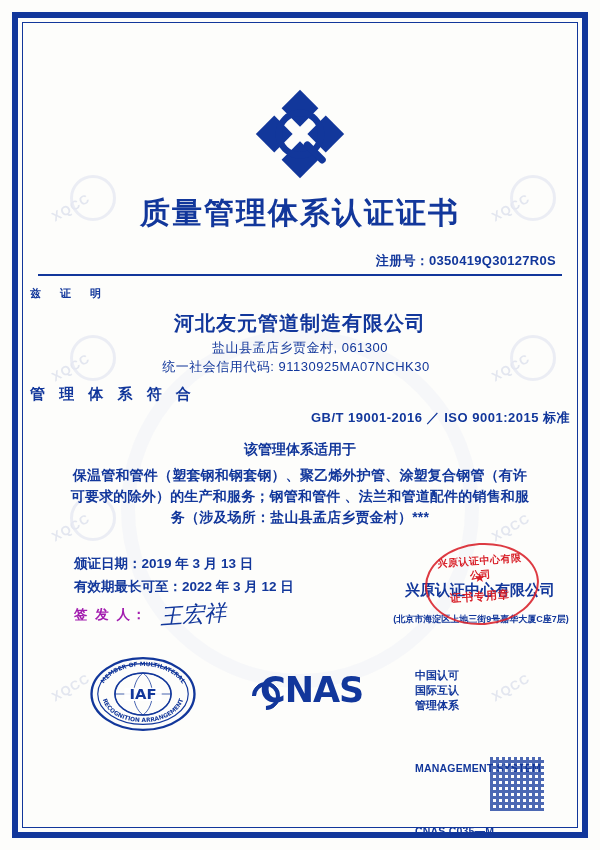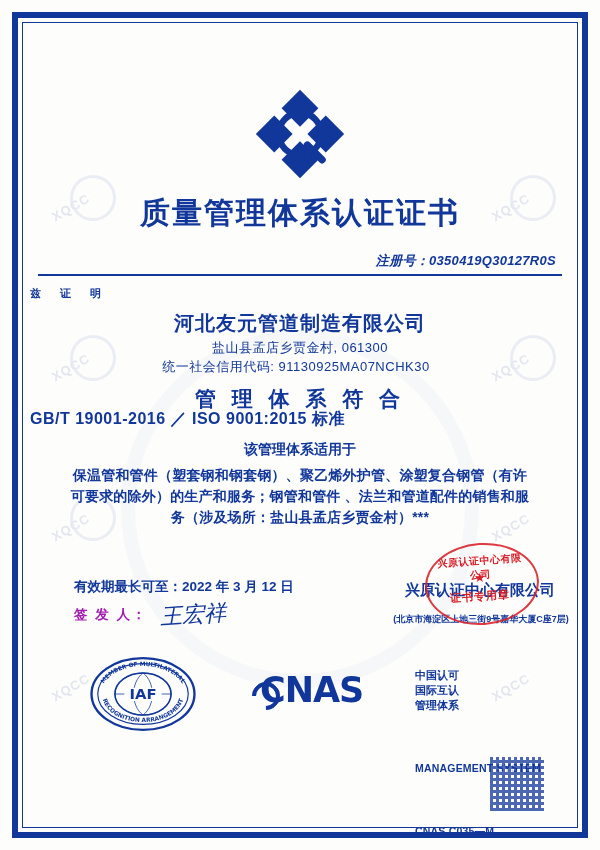--- a/index.html
+++ b/index.html
@@ -105,21 +105,20 @@
     font-family: "DejaVu Sans", "Liberation Sans", sans-serif;
   }
   .reg-no {
     position: absolute;
     right: 14px;
     top: 222px;
     font-size: 13px;
     font-weight: bold;
     color: #12379b;
     letter-spacing: 0.3px;
-    font-style: italic;
   }
   .line-sep {
     position: absolute;
     left: 8px;
     right: 8px;
     top: 244px;
     height: 2px;
     background: #12379b;
   }
   .cert-label {
@@ -162,33 +161,33 @@
     text-align: center;
     font-size: 13px;
     color: #12379b;
     letter-spacing: 0.5px;
   }
   .conform-label {
     position: absolute;
     left: 0;
     right: 0;
     top: 355px;
-    text-align: center;
-    font-size: 21px;
+    text-align: left;
+    font-size: 15px;
     font-weight: bold;
     color: #12379b;
     letter-spacing: 5px;
   }
   .standard {
     position: absolute;
     left: 0;
     right: 0;
     top: 379px;
-    text-align: left;
-    font-size: 16px;
+    text-align: right;
+    font-size: 13px;
     font-weight: bold;
     color: #12379b;
     letter-spacing: 0.5px;
   }
   .scope-label {
     position: absolute;
     left: 0;
     right: 0;
     top: 411px;
     text-align: center;
@@ -426,20 +425,21 @@
     <div class="company">河北友元管道制造有限公司</div>
     <div class="address">盐山县孟店乡贾金村, 061300</div>
     <div class="credit-code">统一社会信用代码: 91130925MA07NCHK30</div>
 
     <div class="conform-label">管 理 体 系 符 合</div>
     <div class="standard">GB/T 19001-2016 ／ ISO 9001:2015 标准</div>
 
     <div class="scope-label">该管理体系适用于</div>
     <div class="scope-body">保温管和管件（塑套钢和钢套钢）、聚乙烯外护管、涂塑复合钢管（有许可要求的除外）的生产和服务；钢管和管件 、法兰和管道配件的销售和服务（涉及场所：盐山县孟店乡贾金村）***</div>
 
+    <div class="issue-date">颁证日期：2019 年 3 月 13 日</div>
     <div class="valid-date">有效期最长可至：2022 年 3 月 12 日</div>
     <div class="signer-label">签 发 人：</div>
     <div class="signature">王宏祥</div>
 
     <div class="issuer-name">兴原认证中心有限公司</div>
     <div class="issuer-addr">(北京市海淀区上地三街9号嘉华大厦C座7层)</div>
 
     <div class="seal"></div>
     <div class="seal-top-text">兴原认证中心有限公司</div>
     <div class="seal-star">★</div>

